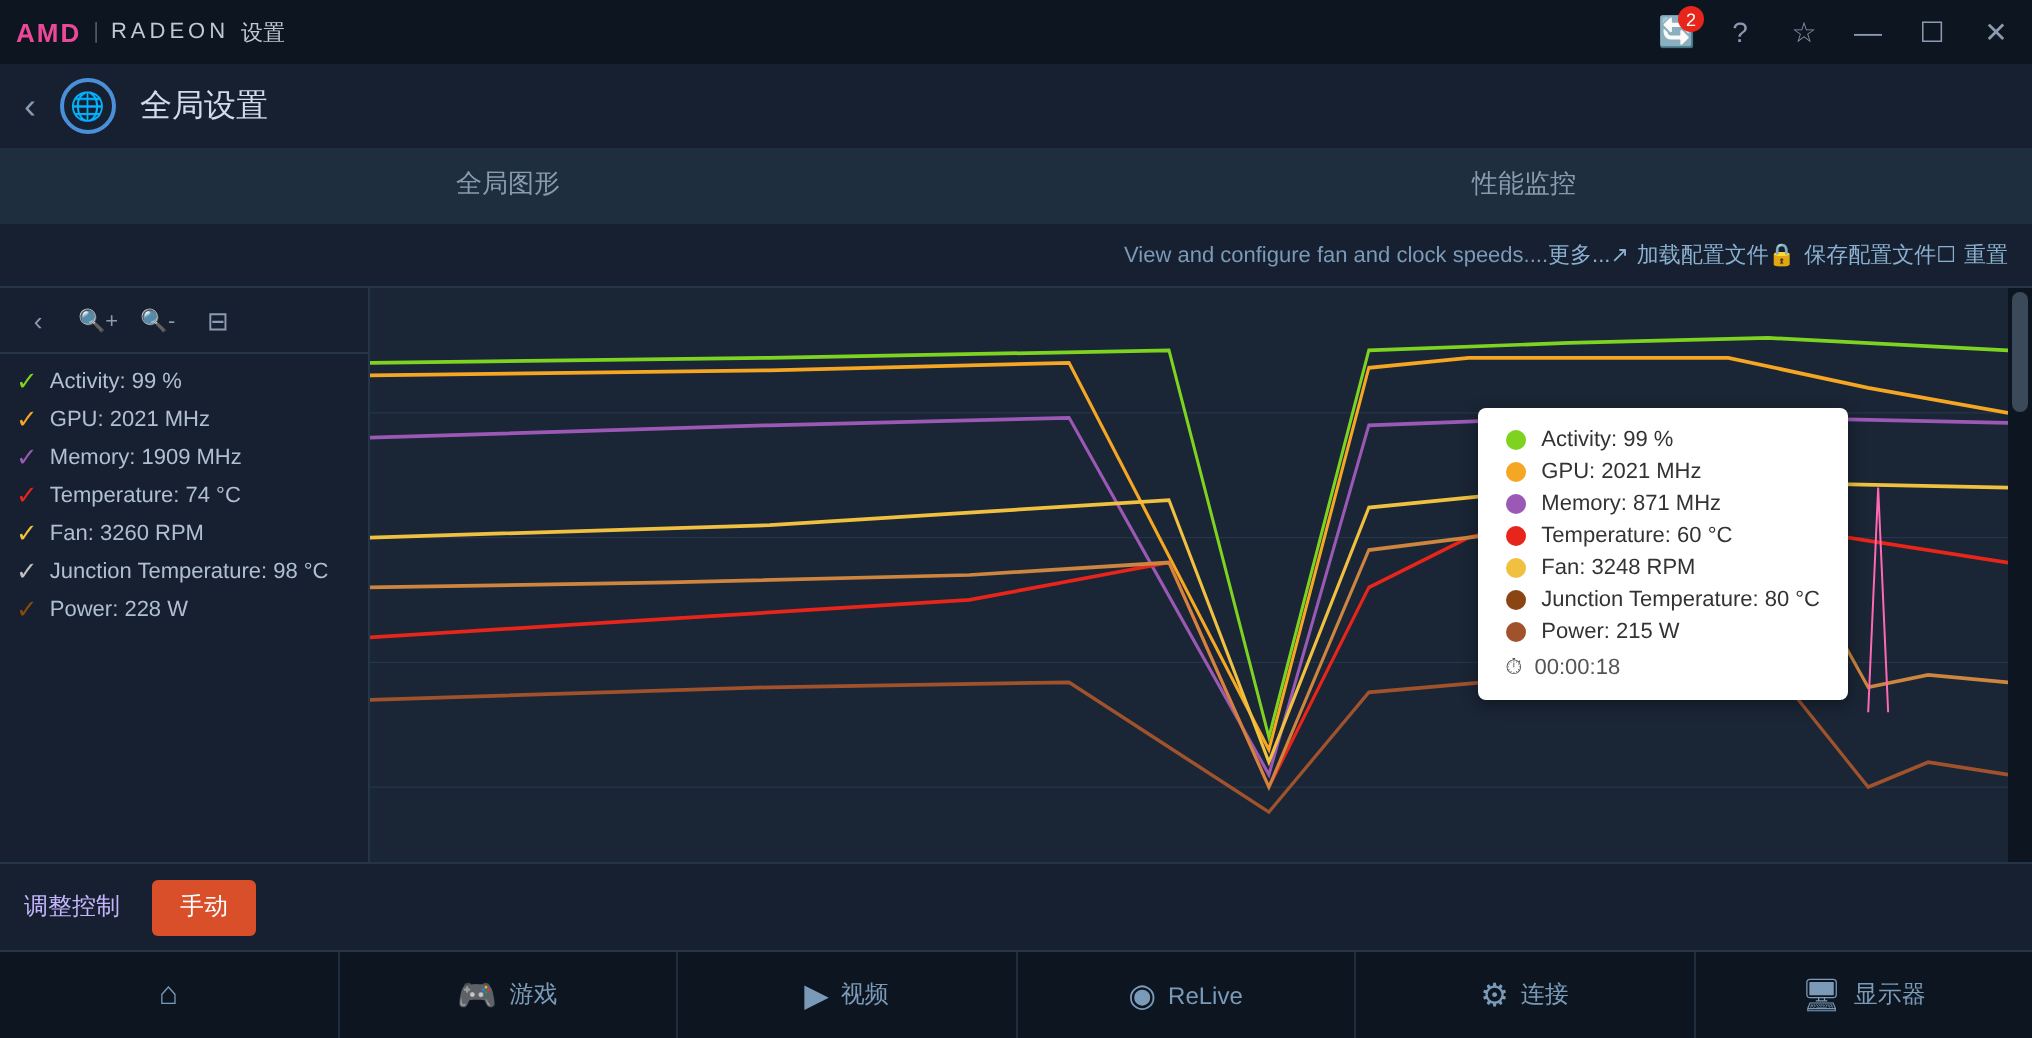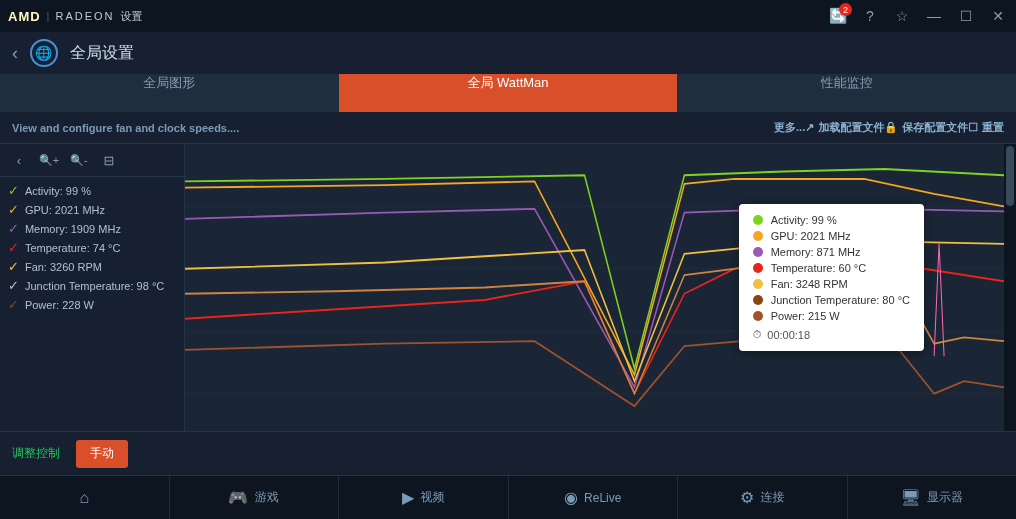--- a/index.html
+++ b/index.html
@@ -21,21 +21,21 @@
       align-items: center;
       padding: 0 8px;
       justify-content: space-between;
     }
     .title-bar-left {
       display: flex;
       align-items: center;
       gap: 6px;
     }
     .amd-logo {
-      color: #fef9c3;
+      color: #ec4899;
       font-weight: bold;
       font-size: 13px;
       letter-spacing: 1px;
     }
     .radeon-text {
       color: #c0c8d0;
       font-size: 11px;
       letter-spacing: 2px;
       text-transform: uppercase;
     }
@@ -107,43 +107,42 @@
     }
 
     
     .tab-bar {
       display: flex;
       height: 38px;
     }
     .tab {
       flex: 1;
       display: flex;
-      align-items: flex-start;
+      align-items: center;
       justify-content: center;
       cursor: pointer;
       font-size: 13px;
       color: #8a9ab0;
       background: #1e2e3e;
       border-bottom: 2px solid transparent;
     }
     .tab.active {
       background: #d94f2a;
       color: #fff;
     }
 
     
     .subtitle-bar {
       background: #162030;
       height: 32px;
       display: flex;
       align-items: center;
       padding: 0 12px;
-      justify-content: space-between;
+      justify-content: flex-end;
       border-bottom: 1px solid #243547;
-      font-weight: bold;
     }
     .subtitle-text {
       color: #7a9ab8;
       font-size: 11px;
     }
     .subtitle-actions {
       display: flex;
       align-items: center;
     }
     .subtitle-action-btn {
@@ -291,21 +290,21 @@
     .adjust-bar {
       background: #162030;
       height: 44px;
       display: flex;
       align-items: center;
       padding: 0 12px;
       gap: 10px;
       border-top: 1px solid #243547;
     }
     .adjust-label {
-      color: #22c55e;
+      color: #c4b5fd;
       font-size: 12px;
       margin-right: 6px;
     }
     .adjust-btn {
       height: 28px;
       padding: 0 14px;
       border-radius: 3px;
       font-size: 12px;
       cursor: pointer;
       display: flex;
@@ -373,23 +372,20 @@
 
 <div class="nav-bar">
   <span class="nav-back">‹</span>
   <div class="nav-icon">🌐</div>
   <span class="nav-title">全局设置</span>
 </div>
 
 <div class="tab-bar">
   <div class="tab">
     <span>全局图形</span>
-  </div>
-  <div class="tab active">
-    <span>全局 WattMan</span>
   </div>
   <div class="tab">
     <span>性能监控</span>
   </div>
 </div>
 
 <div class="subtitle-bar">
   <span class="subtitle-text">View and configure fan and clock speeds....</span>
   <div class="subtitle-actions">
     <span class="subtitle-action-btn">更多...</span>

